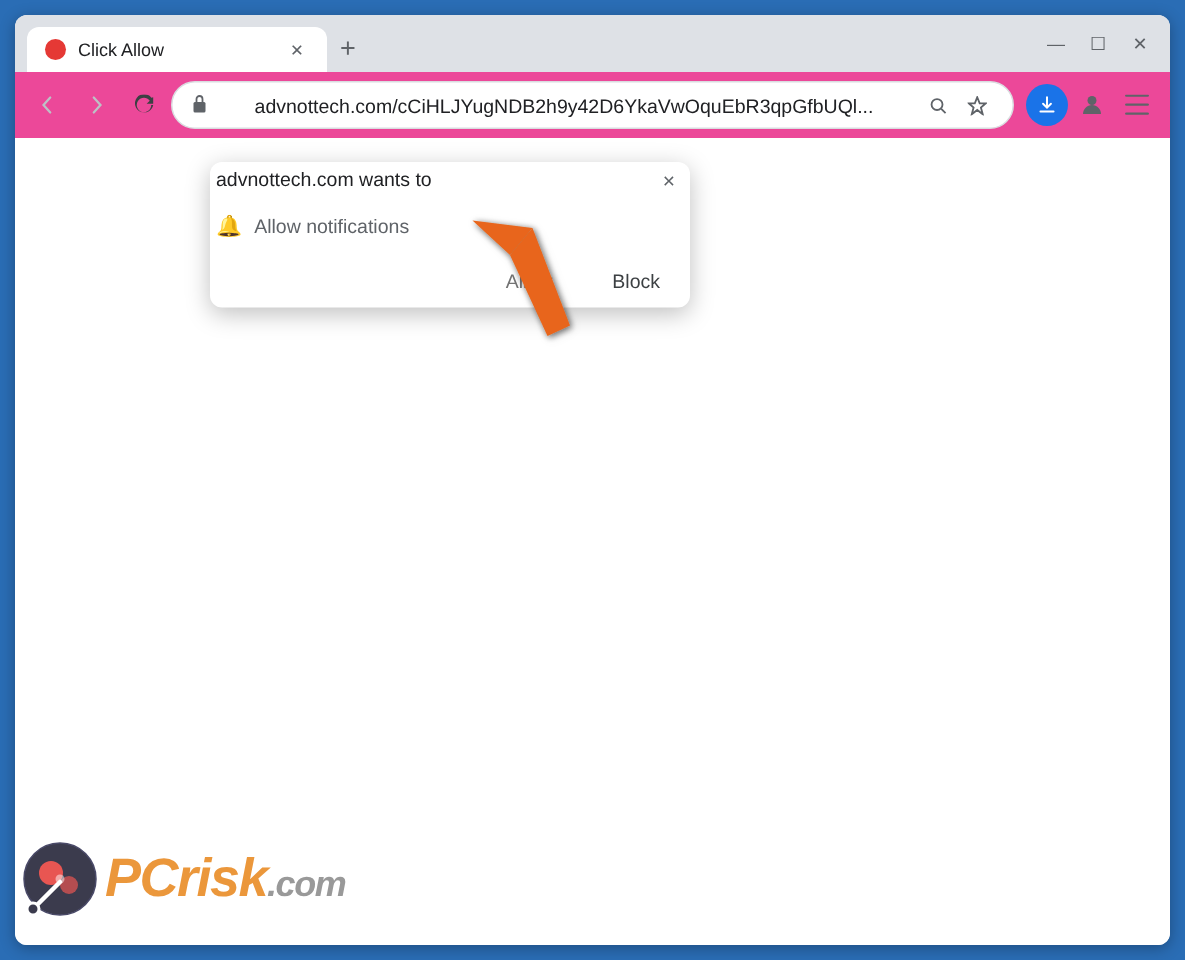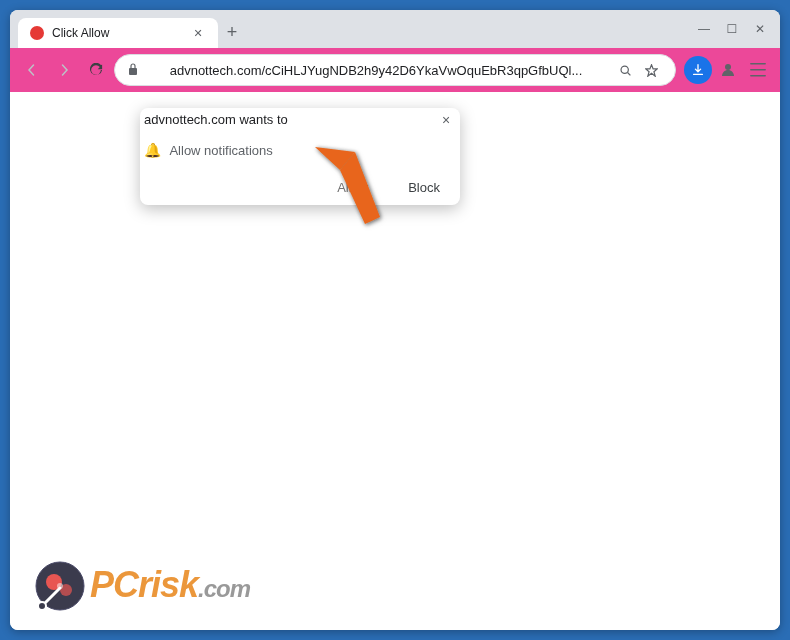--- a/index.html
+++ b/index.html
@@ -323,21 +323,21 @@
     .arrow-svg {
       width: 80px;
       height: 90px;
       filter: drop-shadow(1px 1px 2px rgba(0,0,0,0.3));
     }
 
     
     .watermark {
       position: absolute;
       bottom: 20px;
-      left: 24px;
+      left: 4px;
       display: flex;
       align-items: flex-start;
       gap: 8px;
       opacity: 0.85;
     }
 
     .pcrisk-logo {
       display: flex;
       align-items: center;
       gap: 6px;

